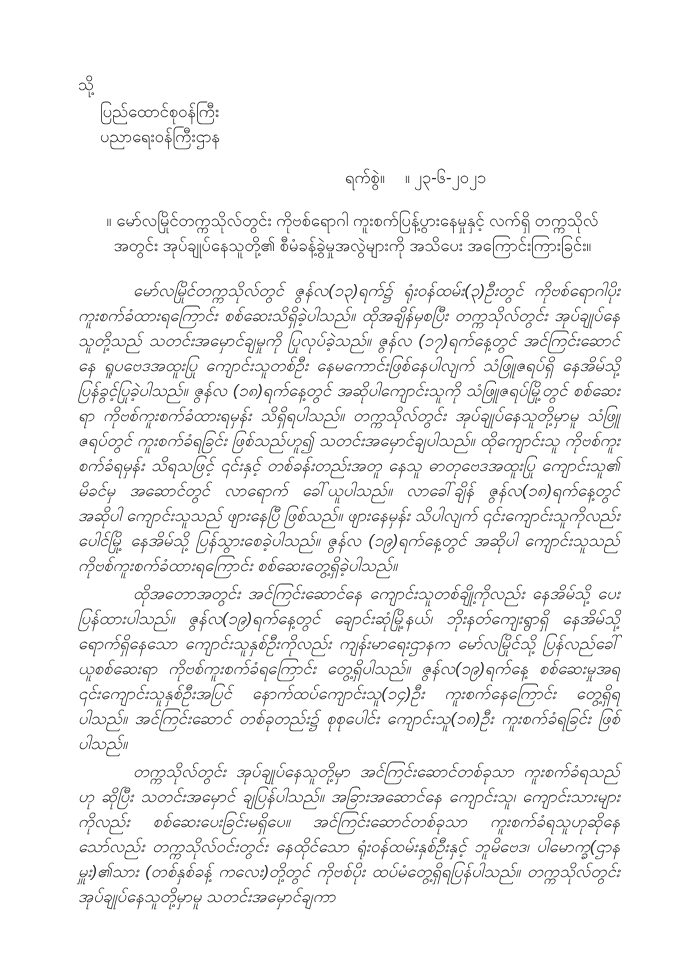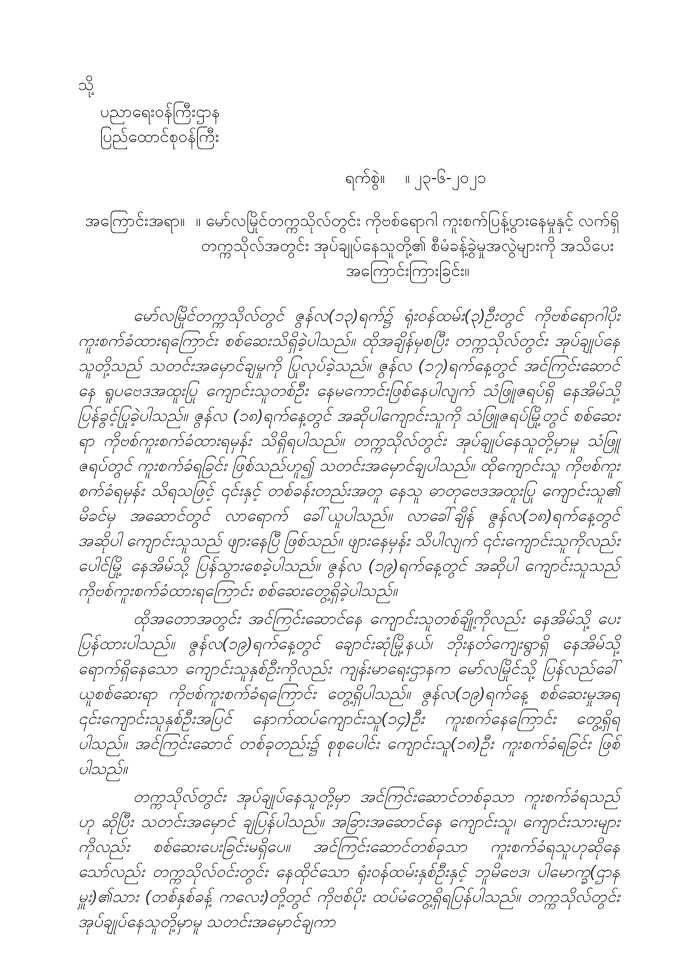--- a/index.html
+++ b/index.html
@@ -67,30 +67,29 @@
   }
 </style>
 </head>
 <body>
 
 <div class="page">
 
   <div class="to-label">သို့</div>
 
   <div class="recipients">
+    <div class="recipient-line">ပြည်ထောင်စုဝန်ကြီး</div>
     <div class="recipient-line">ပညာရေးဝန်ကြီးဌာန</div>
-    <div class="recipient-line">ပြည်ထောင်စုဝန်ကြီး</div>
   </div>
 
   <div class="date-line">
     <span>ရက်စွဲ။</span><span class="date-sep">။</span><span>၂၃-၆-၂၀၂၁</span>
   </div>
 
   <div class="subject-block">
-    <div class="subject-label">အကြောင်းအရာ။</div>
     <div class="subject-body">
       <span class="subject-marker">။</span><span>မော်လမြိုင်တက္ကသိုလ်တွင်း ကိုဗစ်ရောဂါ ကူးစက်ပြန့်ပွားနေမှုနှင့် လက်ရှိ တက္ကသိုလ်အတွင်း အုပ်ချုပ်နေသူတို့၏ စီမံခန့်ခွဲမှုအလွဲများကို အသိပေး အကြောင်းကြားခြင်း။</span>
     </div>
   </div>
 
   <div class="letter-body">
     <p class="para">မော်လမြိုင်တက္ကသိုလ်တွင် ဇွန်လ(၁၃)ရက်၌ ရုံးဝန်ထမ်း(၃)ဦးတွင် ကိုဗစ်ရောဂါပိုး ကူးစက်ခံထားရကြောင်း စစ်ဆေးသိရှိခဲ့ပါသည်။ ထိုအချိန်မှစပြီး တက္ကသိုလ်တွင်း အုပ်ချုပ်နေသူတို့သည် သတင်းအမှောင်ချမှုကို ပြုလုပ်ခဲ့သည်။ ဇွန်လ (၁၇)ရက်နေ့တွင် အင်ကြင်းဆောင်နေ ရူပဗေဒအထူးပြု ကျောင်းသူတစ်ဦး နေမကောင်းဖြစ်နေပါလျက် သံဖြူဇရပ်ရှိ နေအိမ်သို့ ပြန်ခွင့်ပြုခဲ့ပါသည်။ ဇွန်လ (၁၈)ရက်နေ့တွင် အဆိုပါကျောင်းသူကို သံဖြူဇရပ်မြို့တွင် စစ်ဆေးရာ ကိုဗစ်ကူးစက်ခံထားရမှန်း သိရှိရပါသည်။ တက္ကသိုလ်တွင်း အုပ်ချုပ်နေသူတို့မှာမူ သံဖြူဇရပ်တွင် ကူးစက်ခံရခြင်း ဖြစ်သည်ဟူ၍ သတင်းအမှောင်ချပါသည်။ ထိုကျောင်းသူ ကိုဗစ်ကူးစက်ခံရမှန်း သိရသဖြင့် ၎င်းနှင့် တစ်ခန်းတည်းအတူ နေသူ ဓာတုဗေဒအထူးပြု ကျောင်းသူ၏ မိခင်မှ အဆောင်တွင် လာရောက် ခေါ်ယူပါသည်။ လာခေါ်ချိန် ဇွန်လ(၁၈)ရက်နေ့တွင် အဆိုပါ ကျောင်းသူသည် ဖျားနေပြီ ဖြစ်သည်။ ဖျားနေမှန်း သိပါလျက် ၎င်းကျောင်းသူကိုလည်း ပေါင်မြို့ နေအိမ်သို့ ပြန်သွားစေခဲ့ပါသည်။ ဇွန်လ (၁၉)ရက်နေ့တွင် အဆိုပါ ကျောင်းသူသည် ကိုဗစ်ကူးစက်ခံထားရကြောင်း စစ်ဆေးတွေ့ရှိခဲ့ပါသည်။</p>
     <p class="para">ထိုအတောအတွင်း အင်ကြင်းဆောင်နေ ကျောင်းသူတစ်ချို့ကိုလည်း နေအိမ်သို့ ပေးပြန်ထားပါသည်။ ဇွန်လ(၁၉)ရက်နေ့တွင် ချောင်းဆုံမြို့နယ်၊ ဘိုးနတ်ကျေးရွာရှိ နေအိမ်သို့ ရောက်ရှိနေသော ကျောင်းသူနှစ်ဦးကိုလည်း ကျန်းမာရေးဌာနက မော်လမြိုင်သို့ ပြန်လည်ခေါ်ယူစစ်ဆေးရာ ကိုဗစ်ကူးစက်ခံရကြောင်း တွေ့ရှိပါသည်။ ဇွန်လ(၁၉)ရက်နေ့ စစ်ဆေးမှုအရ ၎င်းကျောင်းသူနှစ်ဦးအပြင် နောက်ထပ်ကျောင်းသူ(၁၄)ဦး ကူးစက်နေကြောင်း တွေ့ရှိရပါသည်။ အင်ကြင်းဆောင် တစ်ခုတည်း၌ စုစုပေါင်း ကျောင်းသူ(၁၈)ဦး ကူးစက်ခံရခြင်း ဖြစ်ပါသည်။</p>
     <p class="para">တက္ကသိုလ်တွင်း အုပ်ချုပ်နေသူတို့မှာ အင်ကြင်းဆောင်တစ်ခုသာ ကူးစက်ခံရသည်ဟု ဆိုပြီး သတင်းအမှောင် ချပြန်ပါသည်။ အခြားအဆောင်နေ ကျောင်းသူ၊ ကျောင်းသားများကိုလည်း စစ်ဆေးပေးခြင်းမရှိပေ။ အင်ကြင်းဆောင်တစ်ခုသာ ကူးစက်ခံရသူဟုဆိုနေသော်လည်း တက္ကသိုလ်ဝင်းတွင်း နေထိုင်သော ရုံးဝန်ထမ်းနှစ်ဦးနှင့် ဘူမိဗေဒ၊ ပါမောက္ခ(ဌာနမှူး)၏သား (တစ်နှစ်ခန့် ကလေး)တို့တွင် ကိုဗစ်ပိုး ထပ်မံတွေ့ရှိရပြန်ပါသည်။ တက္ကသိုလ်တွင်း အုပ်ချုပ်နေသူတို့မှာမူ သတင်းအမှောင်ချကာ</p>
   </div>

